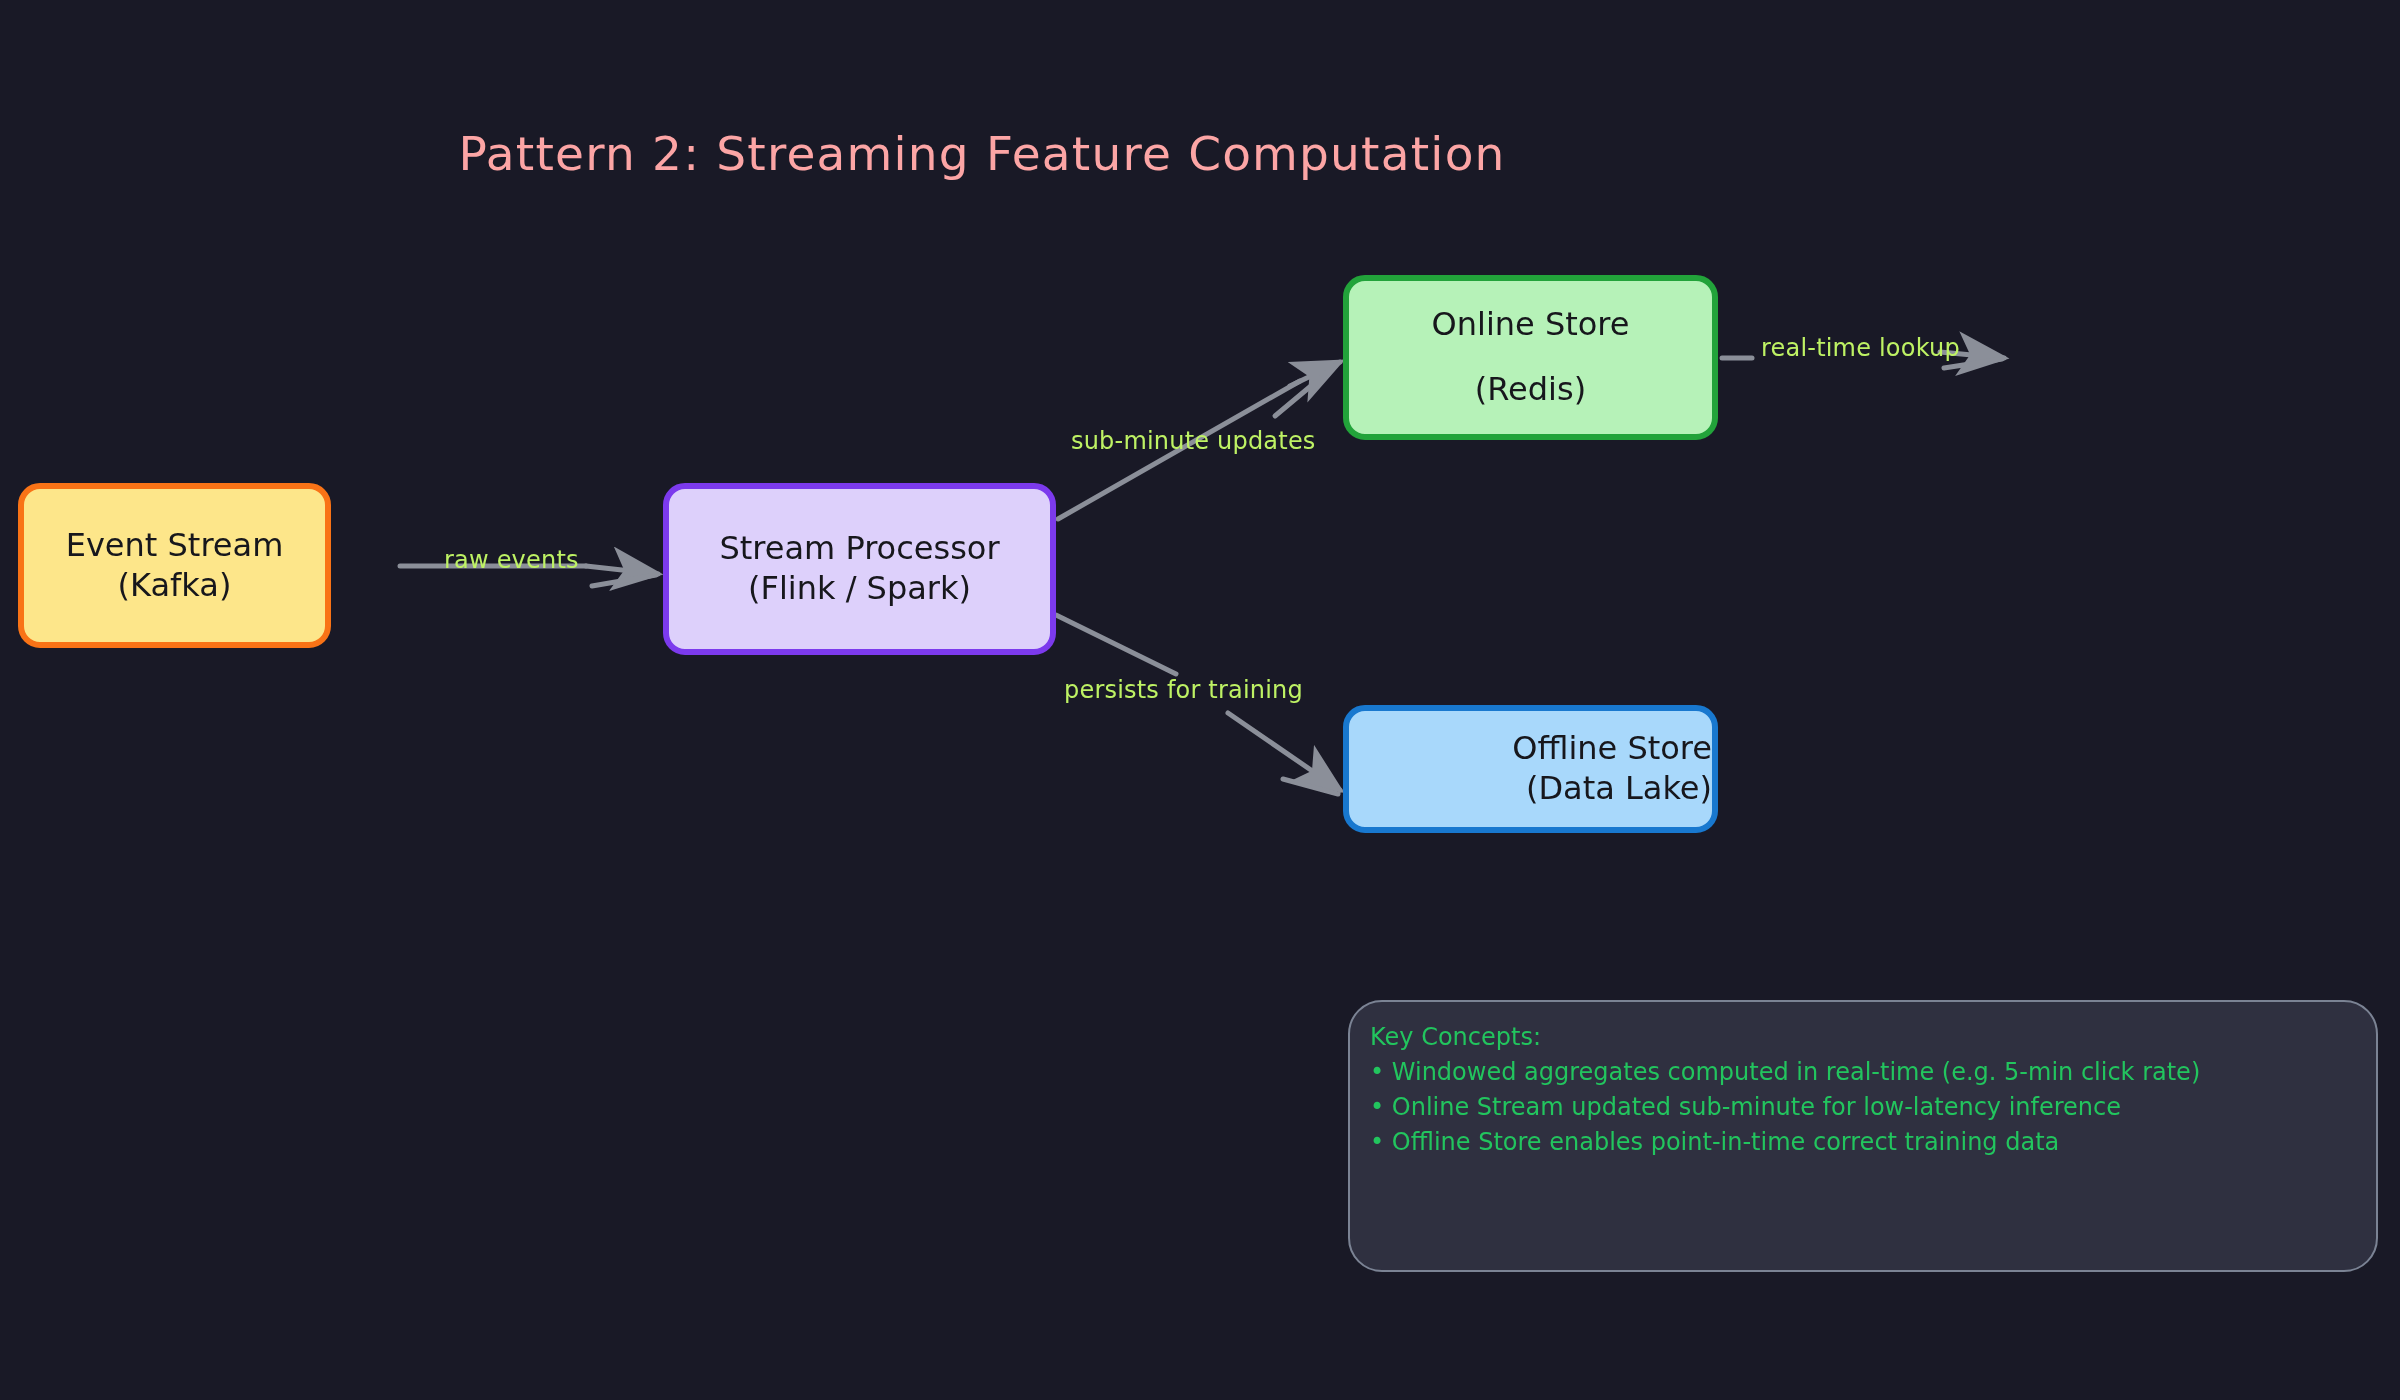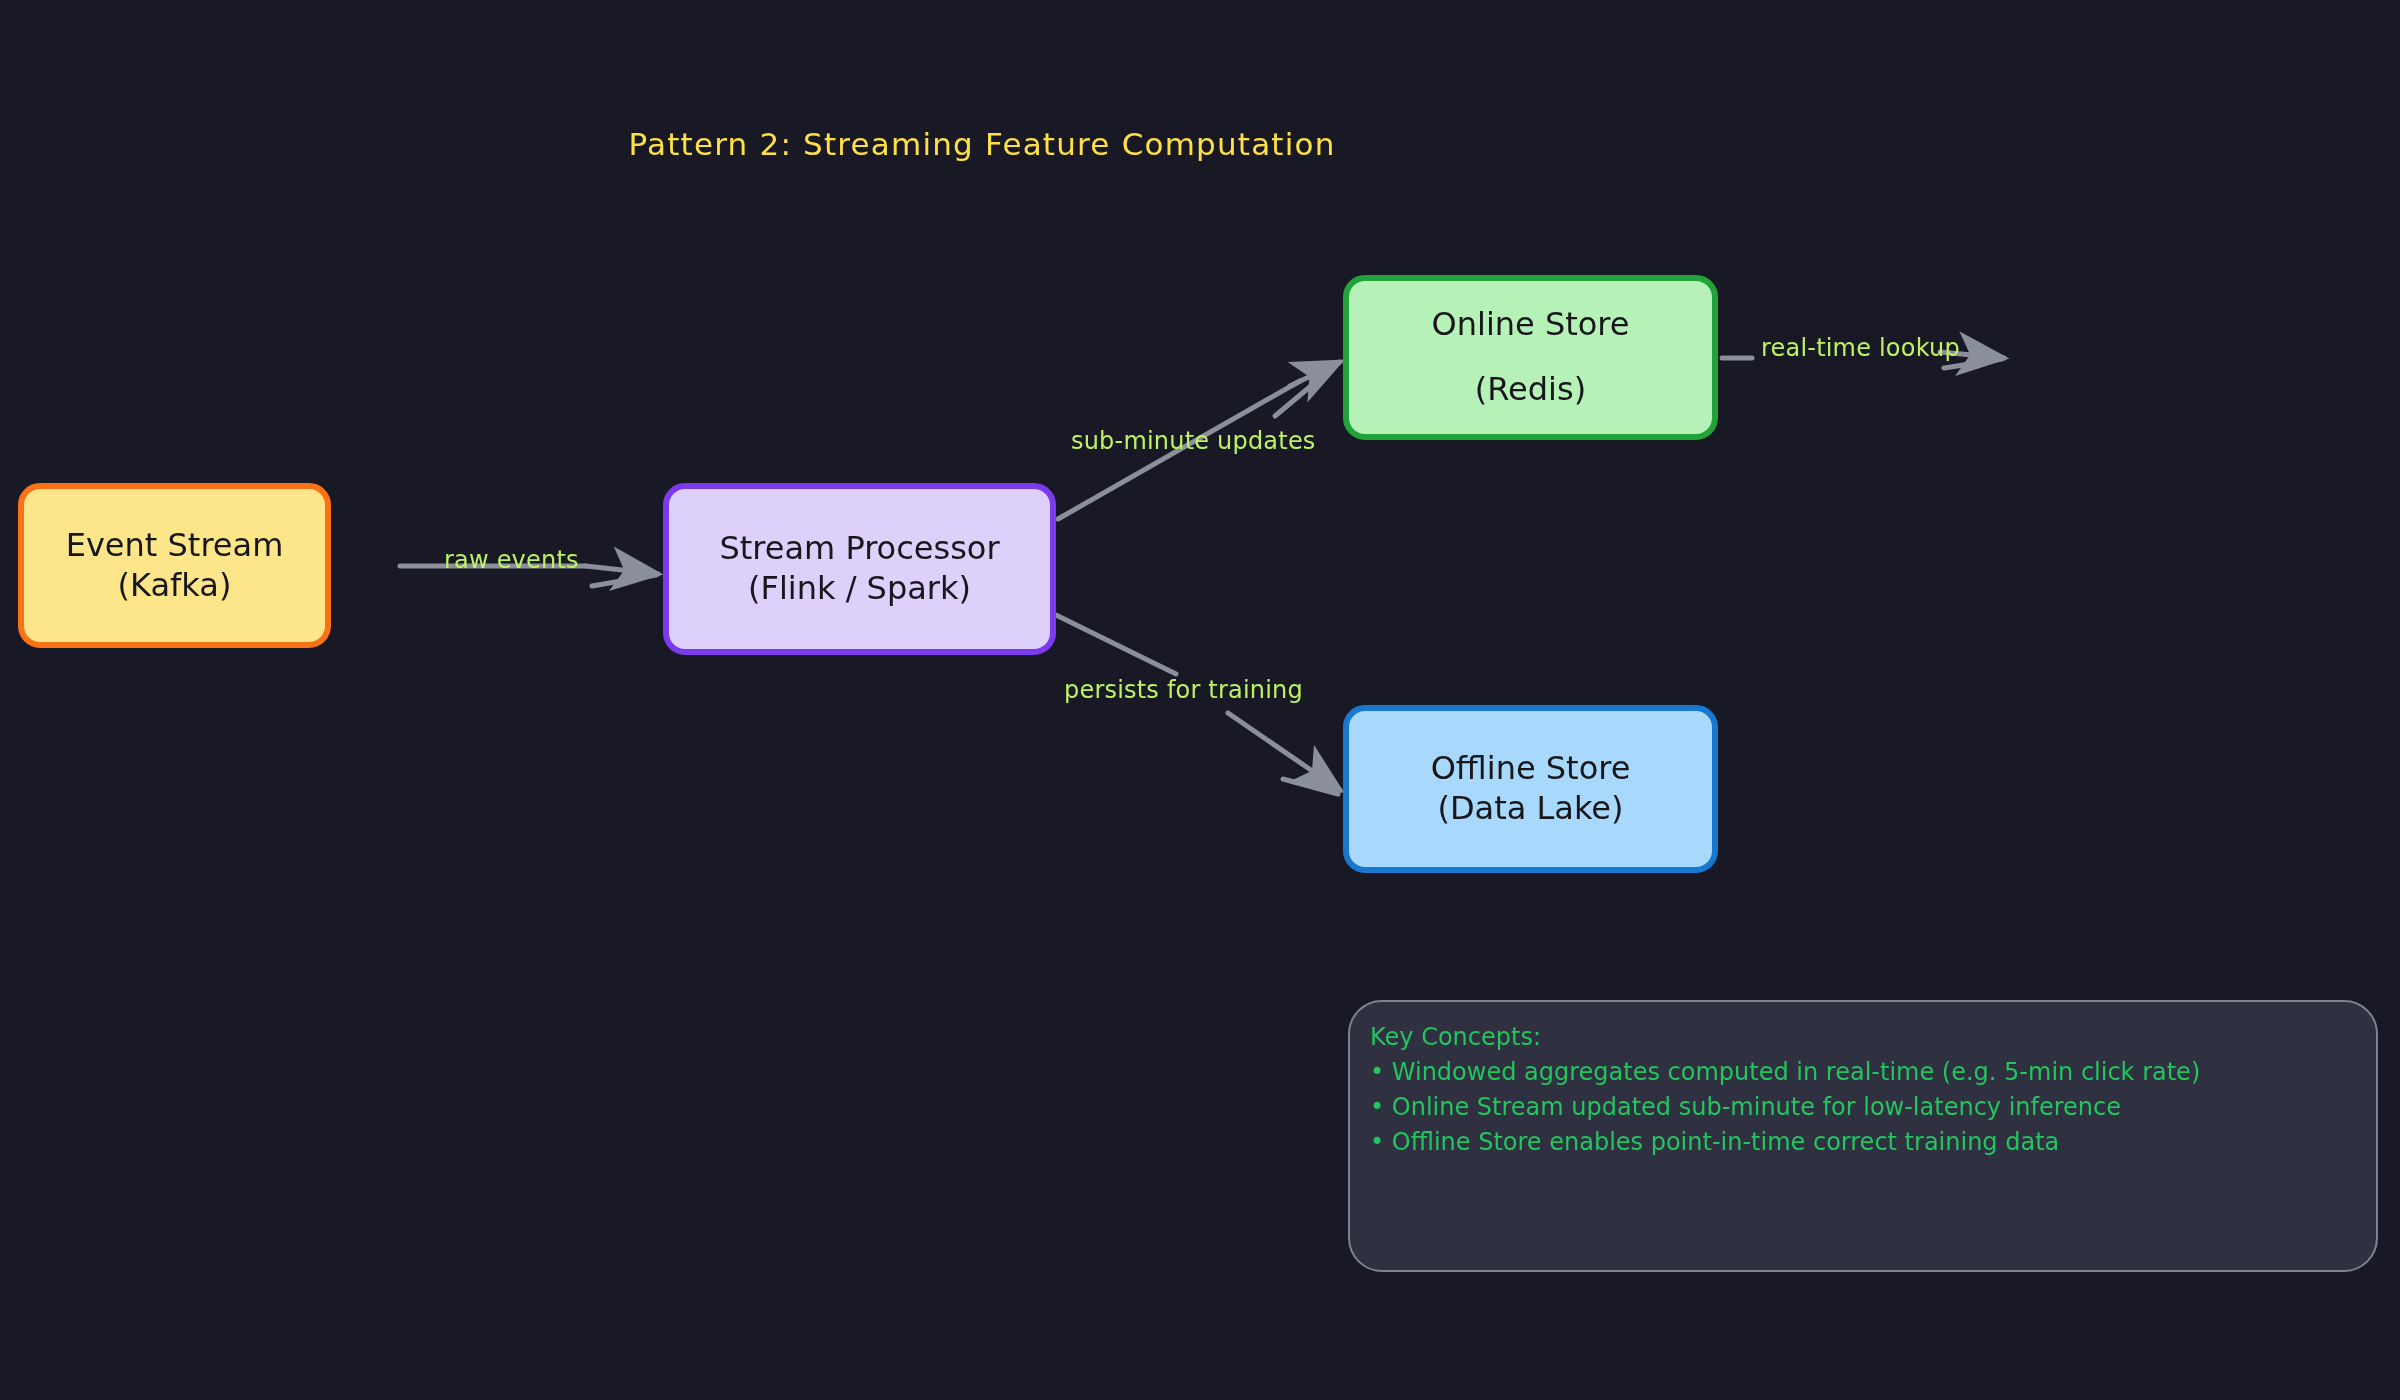--- a/index.html
+++ b/index.html
@@ -25,22 +25,22 @@
     top: 0;
     width: 2400px;
     height: 1400px;
   }
   .diagram-title {
     position: absolute;
     left: 0;
     top: 126px;
     width: 2400px;
     text-align: center;
-    color: #fde047;
-    font-size: 31px;
+    color: #fca5a5;
+    font-size: 47px;
     letter-spacing: 1.2px;
     font-family: "DejaVu Sans", sans-serif;
     font-weight: 400;
     white-space: nowrap;
   }
   .title-shift {
     position: relative;
     left: -218px;
   }
   .node {
@@ -136,21 +136,21 @@
     <span class="ln">Stream Processor</span>
     <span class="ln">(Flink / Spark)</span>
   </div>
 
   <div class="node" id="node-online-store" style="left:1343px; top:275px; width:375px; height:165px; background:#b6f2b8; border-color:#22a33a; border-width:6px;gap:25px;">
     <span class="ln">Online Store</span>
     <span class="ln">(Redis)</span>
   </div>
 
 
-  <div class="node" id="node-offline-store" style="left:1343px; top:705px; width:375px; height:168px; background:#a8d8fb; border-color:#1878cf; border-width:6px;">
+  <div class="node" id="node-offline-store" style="left:1343px; top:705px; width:375px; height:128px; background:#a8d8fb; border-color:#1878cf; border-width:6px;align-items:flex-end;">
     <span class="ln">Offline Store</span>
     <span class="ln">(Data Lake)</span>
   </div>
 
   <div class="edge-label" style="left:444px; top:546px;">raw events</div>
   <div class="edge-label" style="left:1071px; top:427px;">sub-minute updates</div>
   <div class="edge-label" style="left:1064px; top:676px;">persists for training</div>
   <div class="edge-label" style="left:1761px; top:334px;">real-time lookup</div>
 
   <div class="legend-box" style="left:1348px; top:1000px; width:1030px; height:272px;">

